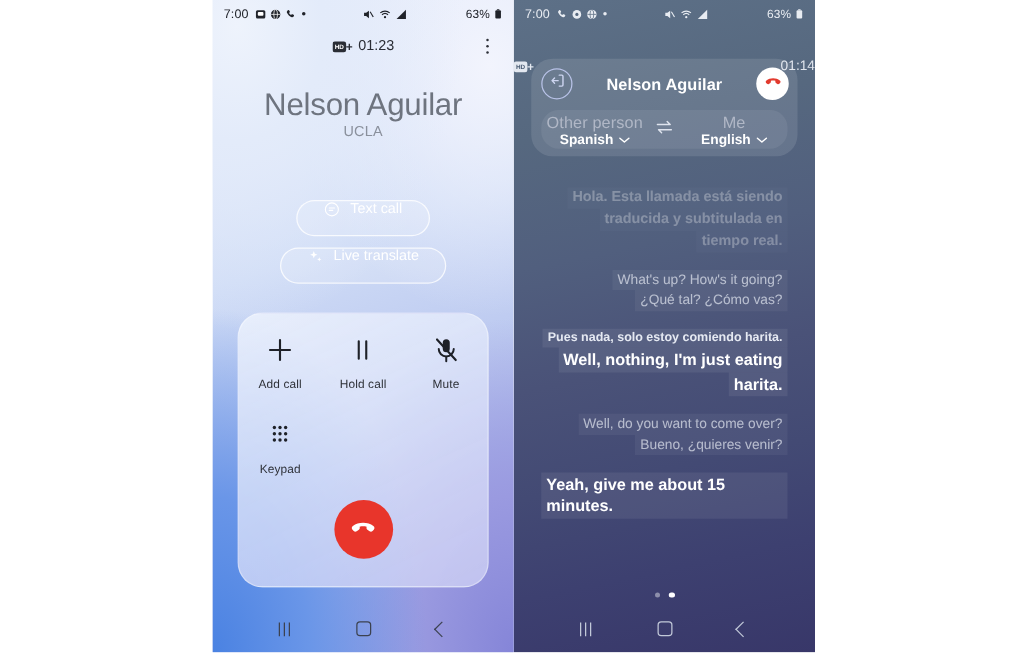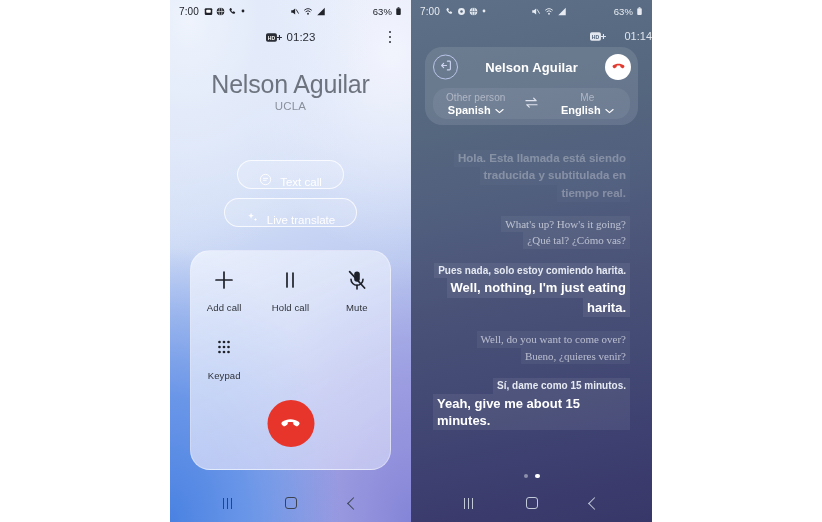--- a/index.html
+++ b/index.html
@@ -46,21 +46,21 @@
     display:flex; flex-direction:column; align-items:center; justify-content:center; gap:2.5px; }
   .kebab i { width:2.6px; height:2.6px; border-radius:50%; background:#2c2f37; display:block; }
 
   .caller-name { position:absolute; top:70px; left:0; right:0; text-align:center;
     font-size:25px; font-weight:400; color:#6e747f; letter-spacing:-.2px; }
   .caller-sub { position:absolute; top:100px; left:0; right:0; text-align:center;
     font-size:11.5px; color:#8a909c; letter-spacing:.2px; }
 
   .pillwrap { position:absolute; top:160px; left:0; right:0;
     display:flex; flex-direction:column; align-items:center; gap:9px; }
-  .pill { display:flex; align-items:flex-end; justify-content:center; gap:8px;
+  .pill { display:flex; align-items:flex-start; justify-content:center; gap:8px;
     height:29px; padding:0 21px; border-radius:16px;
     border:1px solid rgba(255,255,255,.78);
     background:rgba(255,255,255,.16);
     color:#ffffff; font-size:11.5px; font-weight:500; white-space:nowrap; }
   .pill svg { flex:none; }
 
   .ctrlcard { position:absolute; left:20px; right:20px; top:250px; height:220px;
     border-radius:20px;
     background:linear-gradient(155deg, rgba(238,243,253,.82) 0%, rgba(223,230,250,.78) 45%,
       rgba(207,209,245,.76) 100%);
@@ -69,59 +69,59 @@
     display:grid; grid-template-columns:repeat(3,1fr); row-gap:22px; }
   .ctrlitem { display:flex; flex-direction:column; align-items:center; gap:9px; }
   .ctrlitem .glyph { height:26px; display:flex; align-items:center; justify-content:center; }
   .ctrlitem .clabel { font-size:9.5px; color:#2e3138; letter-spacing:.1px; }
 
   .endbtn { position:absolute; bottom:22px; left:50%; transform:translateX(-50%);
     width:47px; height:47px; border-radius:50%; background:#e8352b;
     display:flex; align-items:center; justify-content:center; }
 
   
-  .rp-callinfo { position:absolute; top:26px; left:0; right:0; height:20px;
-    display:flex; align-items:center; justify-content:flex-end; gap:18px;
+  .rp-callinfo { position:absolute; top:43px; left:0; right:0; height:20px;
+    display:flex; align-items:center; justify-content:space-between; gap:18px;
     font-size:11px; color:#dfe4ec; }
 
   .rp-header { position:absolute; top:47px; left:14px; right:14px; height:78px;
     border-radius:17px; background:rgba(255,255,255,.11); }
   .rp-hrow { position:relative; height:40px; display:flex; align-items:center;
     justify-content:center; padding:0 8px; }
   .rp-exit { position:absolute; left:8px; top:50%; transform:translateY(-50%);
     width:25px; height:25px; border-radius:50%;
     border:1.4px solid #b9c3e8; display:flex; align-items:center; justify-content:center; }
   .rp-name { font-size:13px; font-weight:600; color:#ffffff; letter-spacing:.1px; }
   .rp-end { position:absolute; right:7px; top:50%; transform:translateY(-50%);
     width:26px; height:26px; border-radius:50%; background:#ffffff;
     display:flex; align-items:center; justify-content:center; }
 
   .langbar { position:absolute; left:8px; right:8px; bottom:6px; height:31px;
     border-radius:14px; background:rgba(255,255,255,.07);
     display:flex; align-items:center; }
   .langcell { flex:1; display:flex; flex-direction:column; align-items:center; gap:1px; }
-  .lang-cap { font-size:10px; color:#b0b7c6; letter-spacing:.1px; }
+  .lang-cap { font-size:13px; color:#b0b7c6; letter-spacing:.1px; }
   .lang-val { font-size:11px; font-weight:600; color:#ffffff;
     display:flex; align-items:center; gap:4px; }
   .swapico { width:26px; display:flex; align-items:center; justify-content:center; }
 
   .transcript { position:absolute; left:0; right:0; top:136px; bottom:60px;
     padding:14px 22px 0 22px; display:flex; flex-direction:column; gap:0px; }
   .tgroup { display:flex; flex-direction:column; }
   .tgroup.them { align-items:flex-end; }
   .tgroup.me { align-items:flex-end; }
   .tline { padding:1px 4px; line-height:1.33; max-width:100%; }
   .tline.src { font-size:10px; font-weight:600; color:#e5e9f2; }
   .tline.dst { font-size:13px; font-weight:700; color:#ffffff; }
   .tgroup.them .tline { background:rgba(255,255,255,.07); }
   .tgroup.me .tline { background:rgba(255,255,255,.07); text-align:right; }
   .tgroup.faded { opacity:.30; }
   .tgroup.faded2 { opacity:.72; }
   .tgroup.faded .tline.dst, .tgroup.faded .tline.src { font-weight:600; font-size:11.5px; }
-  .tgroup.faded2 .tline.src, .tgroup.faded2 .tline.dst { font-weight:500; font-size:11px; color:#e4e8f1;font-family:Liberation Serif, serif; }
+  .tgroup.faded2 .tline.src, .tgroup.faded2 .tline.dst { font-weight:500; font-size:11px; color:#e4e8f1; }
   .tspacer { height:14px; }
 
   .pagedots { position:absolute; left:0; right:0; bottom:44px;
     display:flex; align-items:center; justify-content:center; gap:7px; }
   .pagedots i { width:4.5px; height:4.5px; border-radius:50%; background:rgba(255,255,255,.42); }
   .pagedots i.on { background:#ffffff; }
 
   
   .navbar { position:absolute; left:0; right:0; bottom:0; height:38px;
     display:flex; align-items:center; justify-content:space-around; padding:0 26px; }
@@ -463,21 +463,20 @@
       <div class="tspacer"></div>
 
       <div class="tgroup me faded2">
         <div class="tline src">Well, do you want to come over?</div>
         <div class="tline dst">Bueno, ¿quieres venir?</div>
       </div>
 
       <div class="tspacer"></div>
 
       <div class="tgroup them">
-        <div class="tline src">Sí, dame como 15 minutos.</div>
         <div class="tline dst">Yeah, give me about 15 minutes.</div>
       </div>
     </div>
 
     <div class="pagedots">
       <i></i>
       <i class="on"></i>
     </div>
 
     <div class="navbar nav-light">

